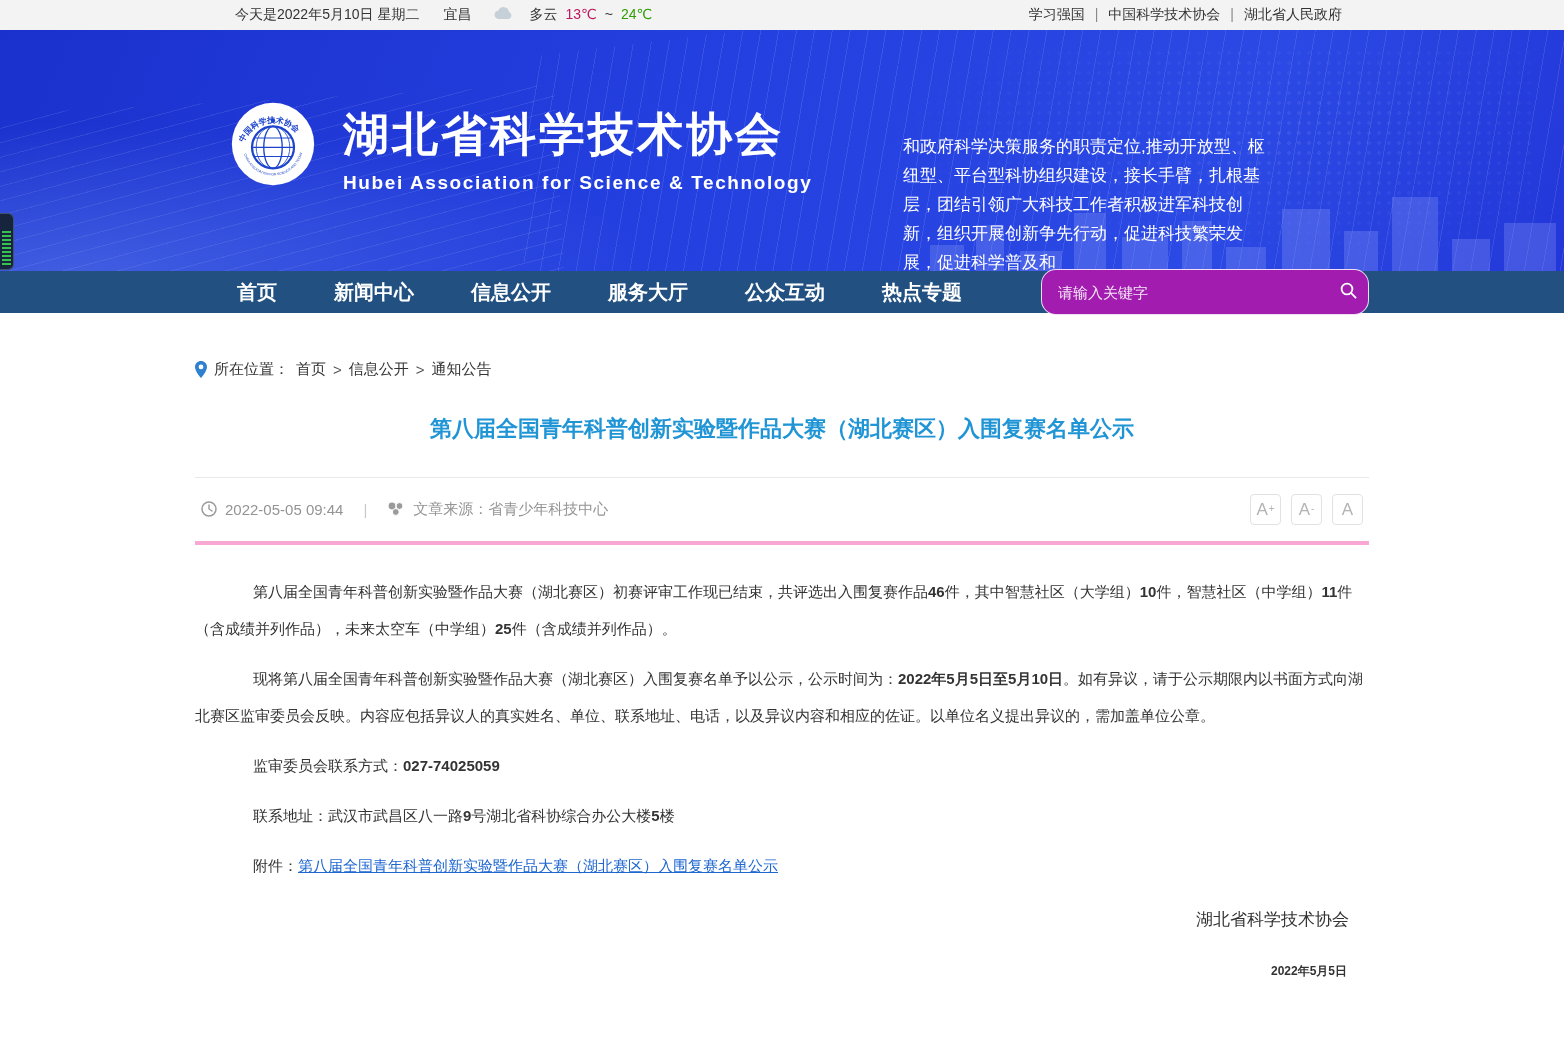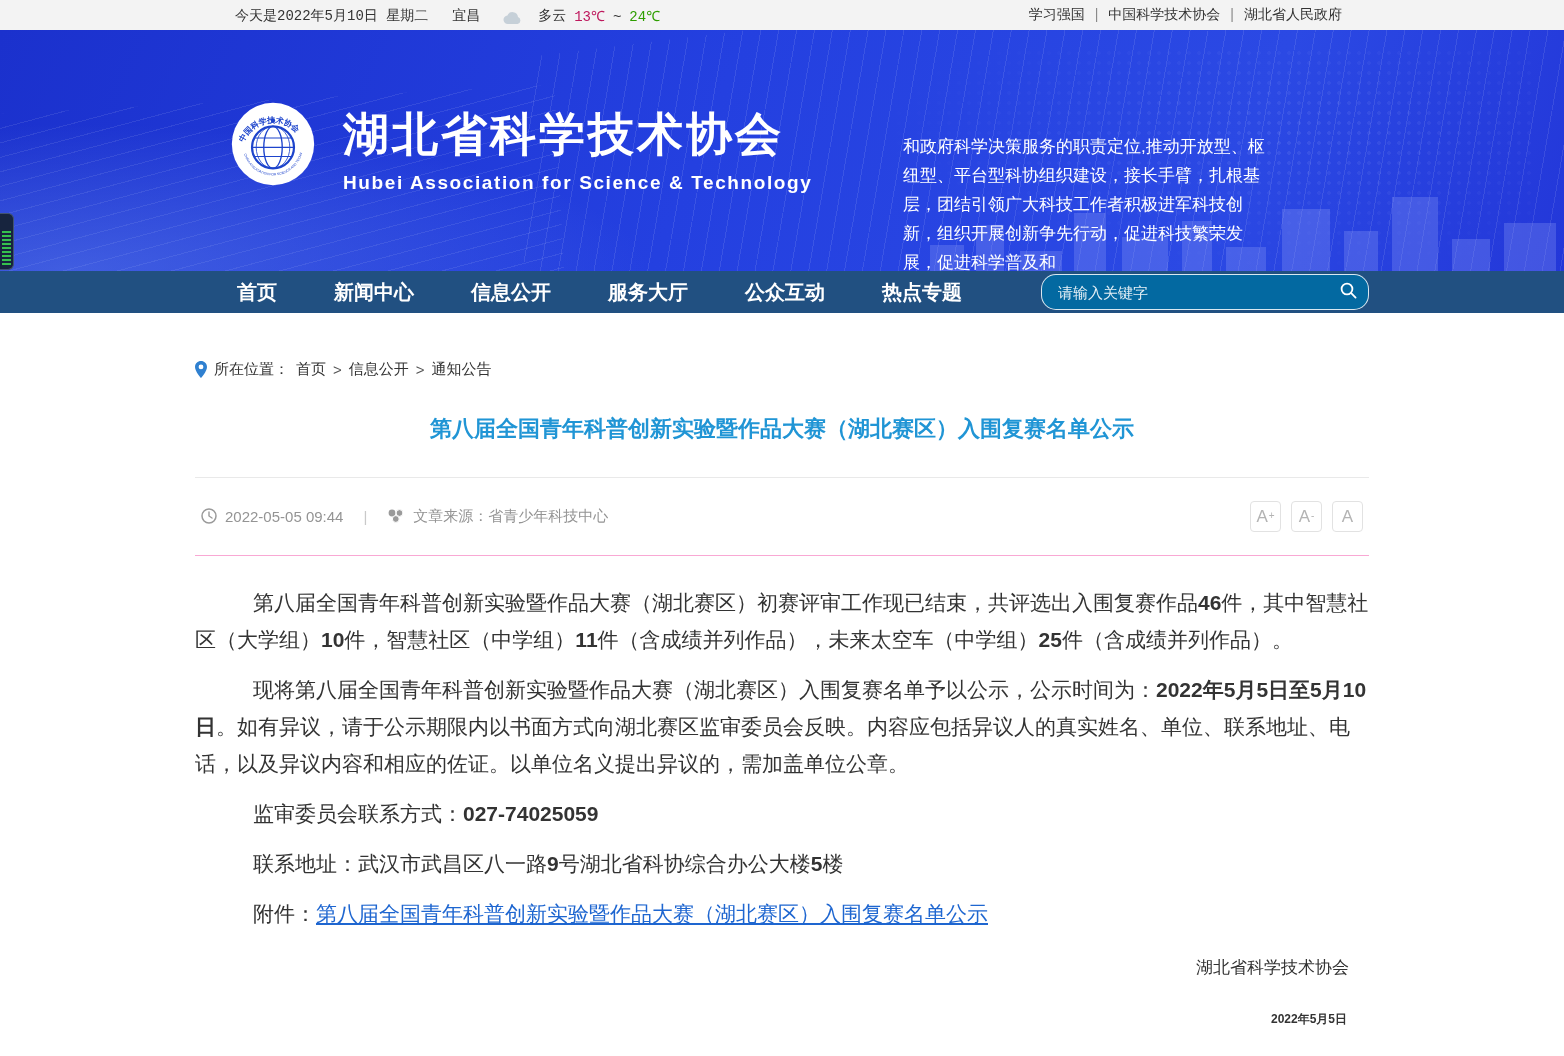--- a/index.html
+++ b/index.html
@@ -2,21 +2,21 @@
 <html><head>
 <meta charset="utf-8">
 <style>
   html,body{margin:0;padding:0;background:#fff;}
   .page{width:1564px;height:1056px;position:relative;overflow:hidden;background:#fff;
         font-family:"Liberation Sans","DejaVu Sans",sans-serif;}
 
   
   .topbar{height:30px;background:#f3f3f3;display:flex;align-items:center;
           justify-content:space-between;padding:0 222px 0 235px;font-size:14px;color:#333;}
-  .tb-left{display:flex;align-items:flex-end;gap:8px;white-space:nowrap;font-family:Liberation Mono, monospace;}
+  .tb-left{display:flex;align-items:flex-start;gap:8px;white-space:nowrap;}
   .tb-city{margin-left:16px;}
   .cloud-icon{display:inline-flex;margin:0 6px 0 14px;}
   .temp-low{color:#be185d;}
   .temp-high{color:#2e9e00;}
   .tb-right{display:flex;gap:10px;white-space:nowrap;}
   .tb-link{color:#333;text-decoration:none;}
   .tb-sep{color:#8a8a8a;}
 
   
   .header{height:241px;position:relative;overflow:hidden;
@@ -61,44 +61,44 @@
                border:1px solid #42536f;border-left:none;border-radius:0 6px 6px 0;overflow:hidden;z-index:5;}
   .side-widget::after{content:"";position:absolute;left:2px;right:2px;top:17px;bottom:4px;
                background:repeating-linear-gradient(180deg,#35c24d 0 2px,rgba(0,0,0,0) 2px 4px);}
 
   
   .navbar{height:42px;background:#215081;}
   .nav-inner{width:1174px;margin:0 auto;height:100%;display:flex;align-items:center;
              padding-left:42px;box-sizing:border-box;}
   .nav-item{color:#fff;font-size:20px;font-weight:bold;text-decoration:none;margin-right:57px;white-space:nowrap;}
   .searchbox{margin-left:auto;position:relative;display:flex;align-items:center;}
-  .search-input{width:328px;height:36px;box-sizing:border-box;border:1px solid rgba(255,255,255,.85);
-                border-radius:15px;background:#0369a1;color:#fff;font-size:15px;padding:0 38px 0 16px;outline:none;
+  .search-input{width:328px;height:46px;box-sizing:border-box;border:1px solid rgba(255,255,255,.85);
+                border-radius:15px;background:#a21caf;color:#fff;font-size:15px;padding:0 38px 0 16px;outline:none;
                 font-family:"Liberation Sans","DejaVu Sans",sans-serif;}
   .search-input::placeholder{color:rgba(255,255,255,.9);}
   .search-btn{position:absolute;right:10px;top:50%;transform:translateY(-50%);background:none;border:none;
               padding:2px;cursor:pointer;display:flex;}
 
   
   .main{width:1174px;margin:17px auto;padding-top:30px;}
   .breadcrumb{display:flex;align-items:center;font-size:15px;color:#333;}
   .bc-label{margin-left:7px;}
   .bc-link{color:#333;text-decoration:none;margin:0 7px;}
   .bc-sep{color:#555;}
   .article-title{text-align:center;color:#2095d5;font-size:22px;font-weight:bold;margin-top:36px;line-height:1.3;}
-  .meta{margin-top:33px;border-top:1px solid #e9e9e9;border-bottom:1px solid #f9a8d4;height:53px;
-        display:flex;align-items:center;color:#949494;font-size:15px;padding:12px 6px;justify-content:flex-end;}
+  .meta{margin-top:33px;border-top:1px solid #e9e9e9;border-bottom:4px solid #f9a8d4;height:53px;
+        display:flex;align-items:center;color:#949494;font-size:15px;padding:5px 6px;justify-content:flex-end;}
   .meta-ic{display:inline-flex;margin-right:8px;}
   .meta-divider{margin:0 20px;color:#c9c9c9;}
   .font-group{margin-left:auto;display:flex;gap:10px;}
   .font-btn{width:31px;height:31px;border:1px solid #e2e2e2;border-radius:4px;background:#fff;color:#b3b3b3;
             font-size:17px;line-height:1;display:flex;align-items:center;justify-content:center;cursor:pointer;
             font-family:"Liberation Sans","DejaVu Sans",sans-serif;}
   .font-btn sup{font-size:10px;margin-left:1px;}
-  .article-body{margin-top:28px;font-size:21px;color:#333;line-height:37px;}
+  .article-body{margin-top:28px;font-size:15px;color:#333;line-height:37px;}
   .para{margin:0 0 13px;text-indent:58px;}
   .para b{font-weight:bold;}
   .attach-link{color:#1e66d0;text-decoration:underline;}
   .signature{text-align:right;padding-right:20px;font-size:17px;color:#333;margin-top:24px;}
   .sign-date{text-align:right;padding-right:22px;font-size:12px;color:#333;font-weight:bold;margin-top:32px;}
 </style>
 </head>
 <body>
 
 <div class="page">

